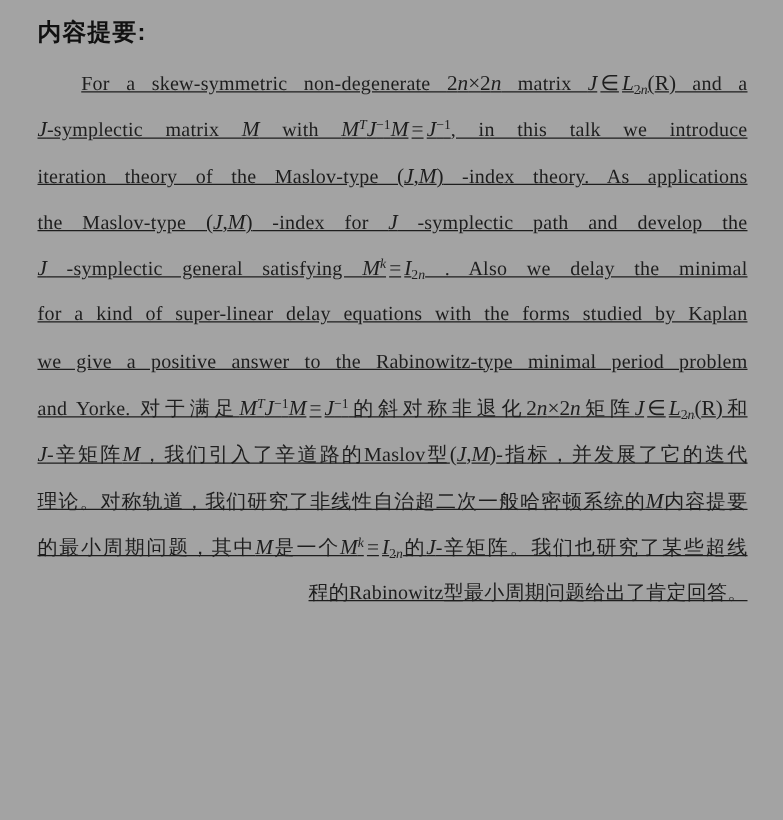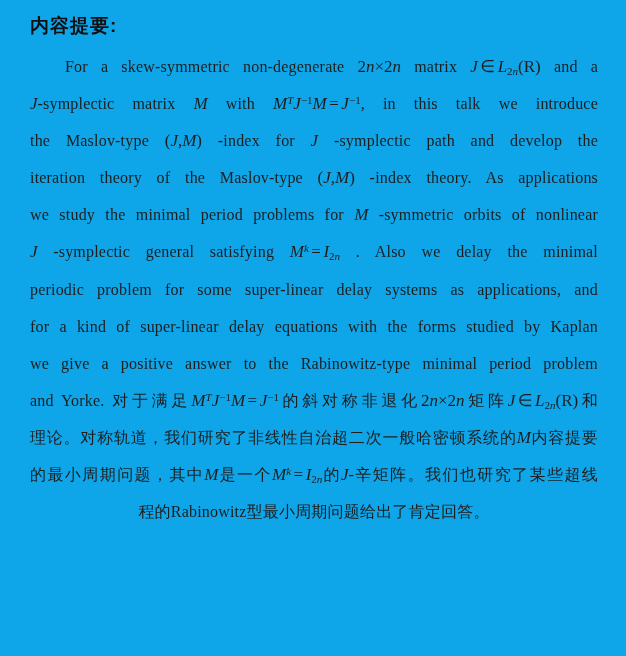--- a/index.html
+++ b/index.html
@@ -4,42 +4,43 @@
 <style>
   html, body { margin: 0; padding: 0; }
   body {
     width: 626px; height: 656px;
     background: #ffffff;
     color: #1e1e1e;
     overflow: hidden;
   }
   .page {
     width: 626px; height: 656px;
-    background: #0ea5e9;
+    background: #a3a3a3;
     box-sizing: border-box;
   }
   .heading {
     padding: 13px 30px 0 30px;
     height: 27px;
     font-family: "Liberation Sans", "DejaVu Sans", sans-serif;
     font-weight: bold;
     font-size: 19px;
     letter-spacing: 1px;
     color: #111111;
   }
   .para {
     margin-top: 8px;
     padding: 0 28px 0 30px;
+    text-decoration: underline;
   }
   .line {
     height: 37.1px;
     line-height: 37.1px;
     font-family: "Liberation Serif", serif;
     font-size: 16px;
-    text-align: center;
+    text-align: right;
     letter-spacing: 0.2px;
   }
   .line.just {
     text-align: justify;
     text-align-last: justify;
   }
   .tt { font-family: "Liberation Serif", serif; }
   .mm {
     font-family: "Liberation Serif", serif;
     font-size: 17px;
@@ -58,25 +59,24 @@
   .indent { display: inline-block; width: 35px; }
 </style>
 </head>
 <body>
 
 <div class="page">
   <div class="heading">内容提要:</div>
   <div class="para">
       <div class="line just"><span class="indent"></span><span class="tt">For a skew-symmetric non-degenerate </span><span class="mm"><span class="mu">2</span><span class="mi">n</span><span class="mu">×</span><span class="mu">2</span><span class="mi">n</span></span><span class="tt"> matrix </span><span class="mm"><span class="mi">J</span><span class="mu mop">∈</span><span class="mi">L</span><sub><span class="mu">2</span><span class="mi">n</span></sub><span class="mu">(</span><span class="mu">R</span><span class="mu">)</span></span><span class="tt"> and a</span></div>
       <div class="line just"><span class="mm"><span class="mi">J</span></span><span class="tt">-symplectic matrix </span><span class="mm"><span class="mi">M</span></span><span class="tt"> with </span><span class="mm"><span class="mi">M</span><sup><span class="mi">T</span></sup><span class="mi">J</span><sup><span class="mu">−</span><span class="mu">1</span></sup><span class="mi">M</span><span class="mu mop">=</span><span class="mi">J</span><sup><span class="mu">−</span><span class="mu">1</span></sup></span><span class="tt">, in this talk we introduce</span></div>
+      <div class="line just"><span class="tt">iteration theory of the Maslov-type </span><span class="mm"><span class="mu">(</span><span class="mi">J</span><span class="mu">,</span><span class="mi">M</span><span class="mu">)</span></span><span class="tt"> -index theory. As applications</span></div>
       <div class="line just"><span class="tt">the Maslov-type </span><span class="mm"><span class="mu">(</span><span class="mi">J</span><span class="mu">,</span><span class="mi">M</span><span class="mu">)</span></span><span class="tt"> -index for </span><span class="mm"><span class="mi">J</span></span><span class="tt"> -symplectic path and develop the</span></div>
-      <div class="line just"><span class="tt">iteration theory of the Maslov-type </span><span class="mm"><span class="mu">(</span><span class="mi">J</span><span class="mu">,</span><span class="mi">M</span><span class="mu">)</span></span><span class="tt"> -index theory. As applications</span></div>
-      <div class="line just"><span class="tt">we study the minimal period problems for </span><span class="mm"><span class="mi">M</span></span><span class="tt"> -symmetric orbits of nonlinear</span></div>
       <div class="line just"><span class="mm"><span class="mi">J</span></span><span class="tt"> -symplectic general satisfying </span><span class="mm"><span class="mi">M</span><sup><span class="mi">k</span></sup><span class="mu mop">=</span><span class="mi">I</span><sub><span class="mu">2</span><span class="mi">n</span></sub></span><span class="tt"> . Also we delay the minimal</span></div>
-      <div class="line just"><span class="tt">periodic problem for some super-linear delay systems as applications, and</span></div>
       <div class="line just"><span class="tt">for a kind of super-linear delay equations with the forms studied by Kaplan</span></div>
       <div class="line just"><span class="tt">we give a positive answer to the Rabinowitz-type minimal period problem</span></div>
       <div class="line just"><span class="tt">and Yorke. 对于满足</span><span class="mm"><span class="mi">M</span><sup><span class="mi">T</span></sup><span class="mi">J</span><sup><span class="mu">−</span><span class="mu">1</span></sup><span class="mi">M</span><span class="mu mop">=</span><span class="mi">J</span><sup><span class="mu">−</span><span class="mu">1</span></sup></span><span class="tt">的斜对称非退化</span><span class="mm"><span class="mu">2</span><span class="mi">n</span><span class="mu">×</span><span class="mu">2</span><span class="mi">n</span></span><span class="tt">矩阵</span><span class="mm"><span class="mi">J</span><span class="mu mop">∈</span><span class="mi">L</span><sub><span class="mu">2</span><span class="mi">n</span></sub><span class="mu">(</span><span class="mu">R</span><span class="mu">)</span></span><span class="tt">和</span></div>
+      <div class="line just"><span class="mm"><span class="mi">J</span></span><span class="tt">-辛矩阵</span><span class="mm"><span class="mi">M</span></span><span class="tt">，我们引入了辛道路的Maslov型</span><span class="mm"><span class="mu">(</span><span class="mi">J</span><span class="mu">,</span><span class="mi">M</span><span class="mu">)</span></span><span class="tt">-指标，并发展了它的迭代</span></div>
       <div class="line just"><span class="tt">理论。对称轨道，我们研究了非线性自治超二次一般哈密顿系统的</span><span class="mm"><span class="mi">M</span></span><span class="tt">内容提要</span></div>
       <div class="line just"><span class="tt">的最小周期问题，其中</span><span class="mm"><span class="mi">M</span></span><span class="tt">是一个</span><span class="mm"><span class="mi">M</span><sup><span class="mi">k</span></sup><span class="mu mop">=</span><span class="mi">I</span><sub><span class="mu">2</span><span class="mi">n</span></sub></span><span class="tt">的</span><span class="mm"><span class="mi">J</span></span><span class="tt">-辛矩阵。我们也研究了某些超线</span></div>
       <div class="line"><span class="tt">程的Rabinowitz型最小周期问题给出了肯定回答。</span></div>
     </div>
 </div>
 
 </body></html>

